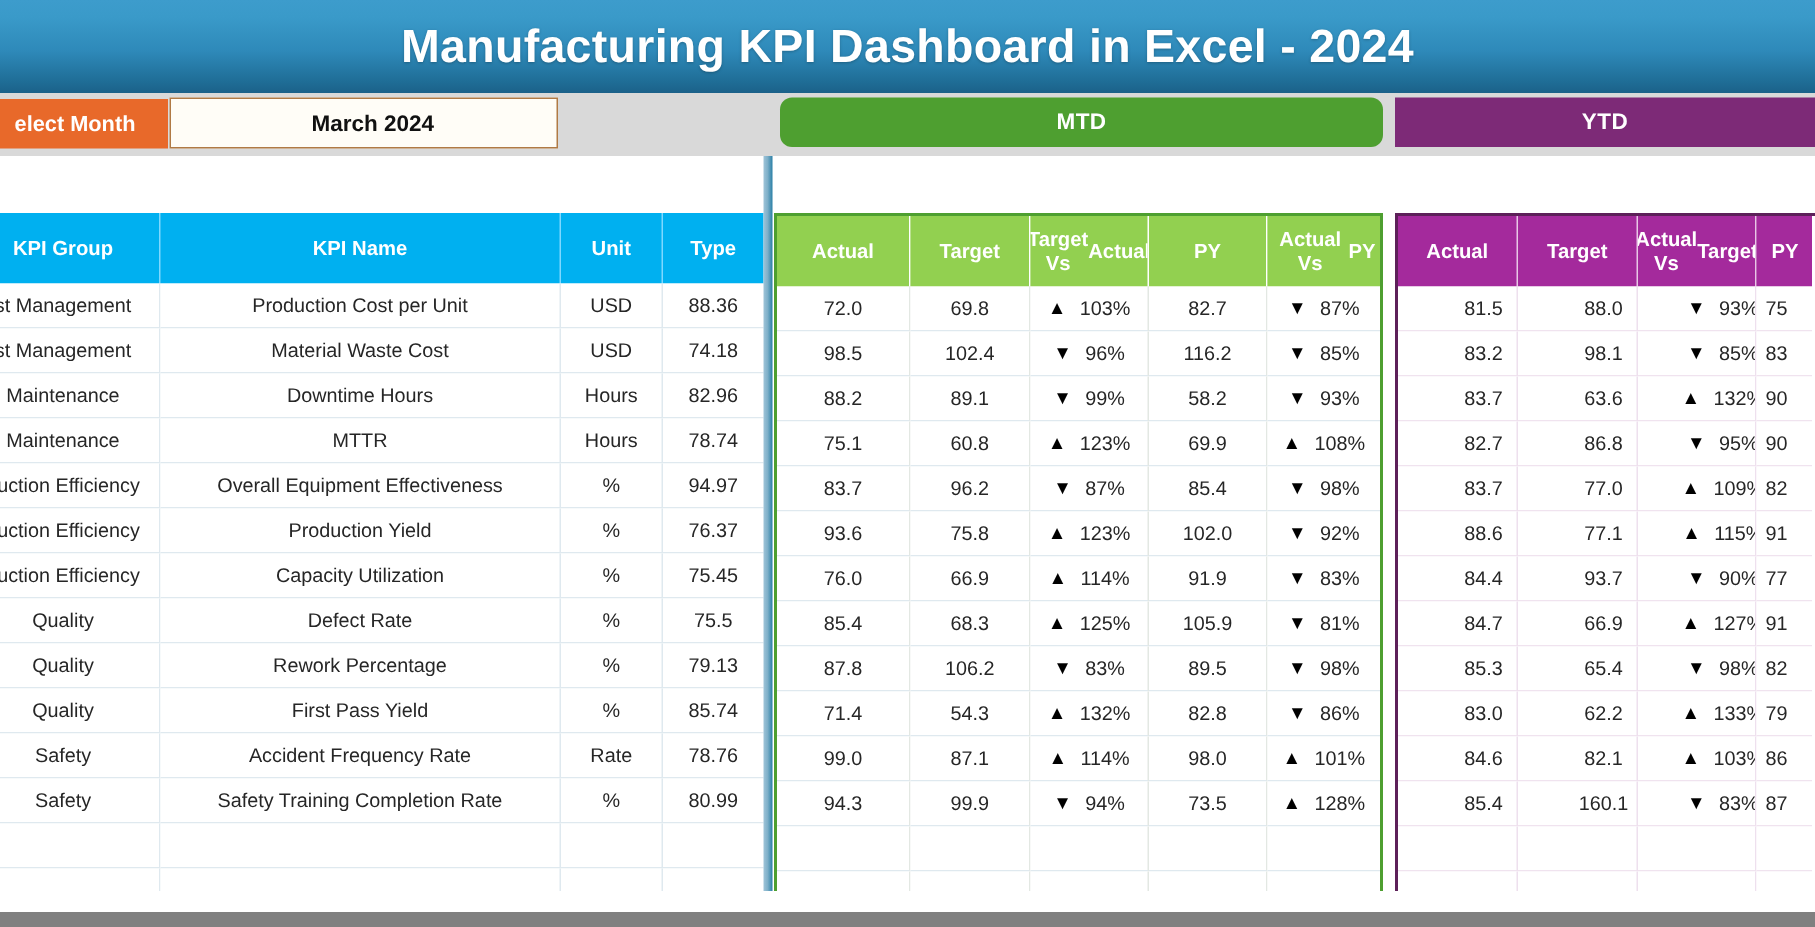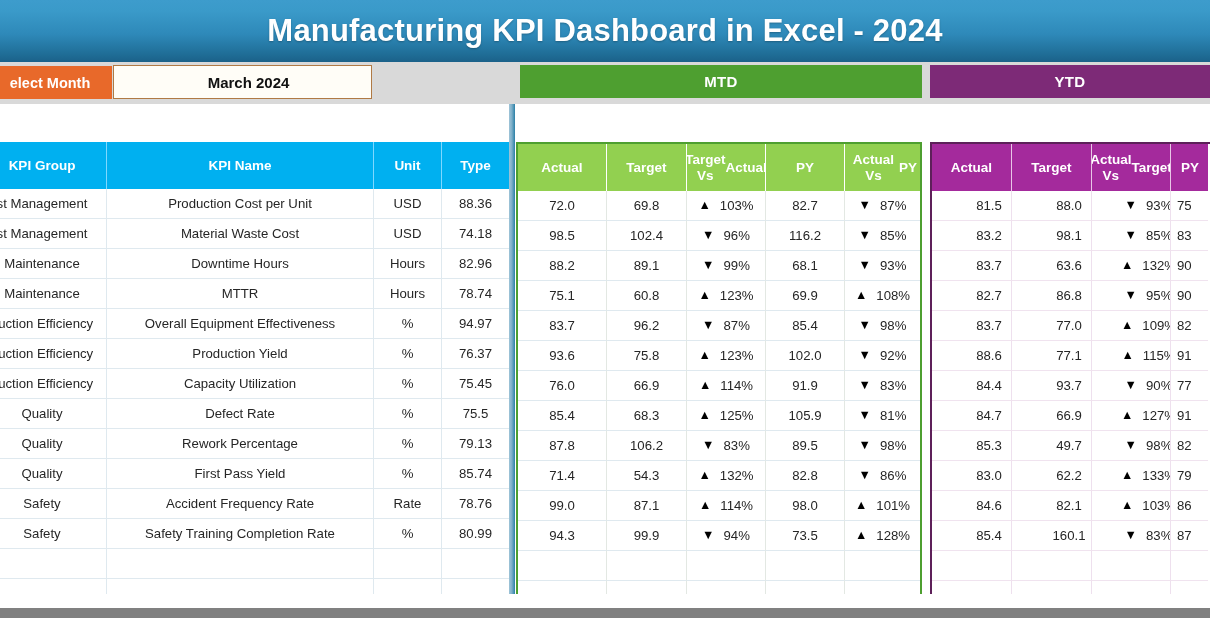--- a/index.html
+++ b/index.html
@@ -45,21 +45,21 @@
     display: flex; align-items: center; justify-content: center;
   }
   .sel-box span { color: #111111; font-size: 15px; font-weight: bold; padding-left: 12px; }
 
   
   .sec-banner {
     position: absolute; top: 65px; height: 33px;
     display: flex; align-items: center; justify-content: center;
     color: #ffffff; font-size: 15px; font-weight: bold; letter-spacing: .3px;
   }
-  .sec-mtd { left: 520px; width: 402px; background: #4e9f30; }
+  .sec-mtd { left: 520px; width: 402px; background: #4e9f30; border-radius: 8px; }
   .sec-ytd { left: 930px; width: 280px; background: #7d2a77; }
 
   
   .tbl { position: absolute; top: 104px; margin-top: 38px; }
 
   .hdr-row { display: flex; height: 47px; }
   .hdr-cell {
     display: flex; align-items: center; justify-content: center; text-align: center;
     color: #ffffff; font-size: 13.5px; font-weight: bold; line-height: 1.12;
     padding: 0 3px; overflow: hidden;
@@ -350,21 +350,21 @@
       </div>
       <div class="body-row">
         <div class="cell w-act">88.2</div>
         <div class="cell w-tgt">89.1</div>
         <div class="cell w-var">
           <div class="var-wrap">
             <span class="tri">▼</span>
             <span class="var-val">99%</span>
           </div>
         </div>
-        <div class="cell w-py">68.1</div>
+        <div class="cell w-py">58.2</div>
         <div class="cell w-var2">
           <div class="var-wrap">
             <span class="tri">▼</span>
             <span class="var-val">93%</span>
           </div>
         </div>
       </div>
       <div class="body-row">
         <div class="cell w-act">75.1</div>
         <div class="cell w-tgt">60.8</div>
@@ -640,21 +640,21 @@
         <div class="cell yw-var">
           <div class="var-wrap">
             <span class="tri">▲</span>
             <span class="var-val">127%</span>
           </div>
         </div>
         <div class="cell yw-py">91</div>
       </div>
       <div class="body-row">
         <div class="cell yw-act">85.3</div>
-        <div class="cell yw-tgt">49.7</div>
+        <div class="cell yw-tgt">65.4</div>
         <div class="cell yw-var">
           <div class="var-wrap">
             <span class="tri">▼</span>
             <span class="var-val">98%</span>
           </div>
         </div>
         <div class="cell yw-py">82</div>
       </div>
       <div class="body-row">
         <div class="cell yw-act">83.0</div>

